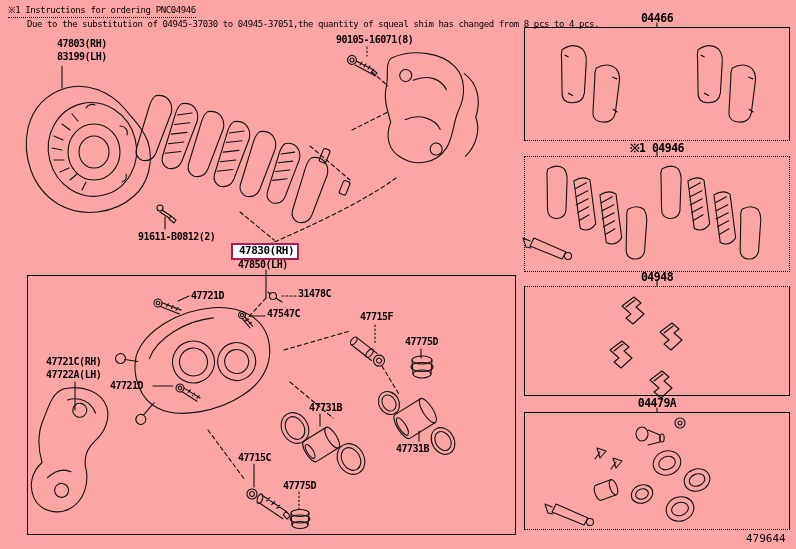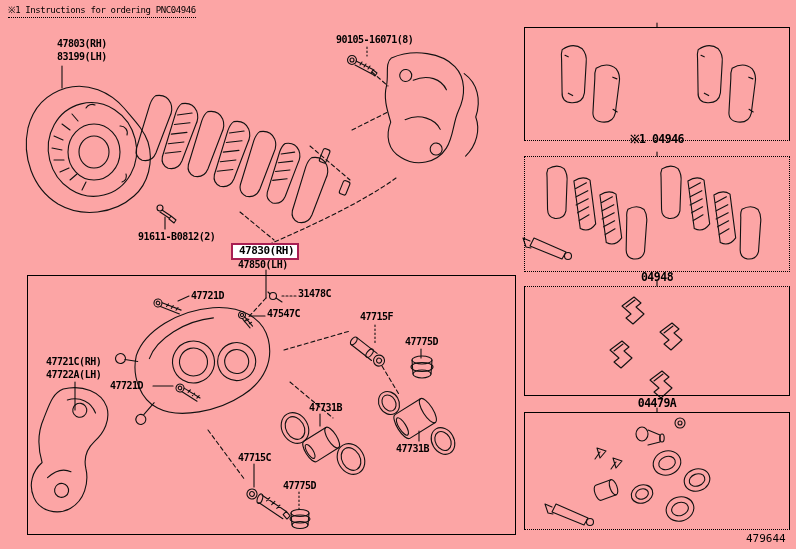--- a/index.html
+++ b/index.html
@@ -339,20 +339,21 @@
   </svg>
 
   <div class="box abox" style="left:27px; top:275px; width:489px; height:260px;"></div>
 
   <div class="box" style="left:524px; top:27px; width:266px; height:114px; border:1px solid #000; border-bottom:1px dotted #000;"></div>
   <div class="box" style="left:524px; top:156px; width:266px; height:116px; border:1px dotted #000;"></div>
   <div class="box" style="left:524px; top:286px; width:266px; height:110px; border:1px solid #000; border-top:1px dotted #000;"></div>
   <div class="box" style="left:524px; top:412px; width:266px; height:118px; border:1px solid #000; border-bottom:1px dotted #000;"></div>
 
   <div class="note u" style="left:8px; top:5px;">※1 Instructions for ordering PNC04946</div>
+  <div class="note" style="left:27px; top:19px;">Due to the substitution of 04945-37030 to 04945-37051,the quantity of squeal shim has changed from 8 pcs to 4 pcs.</div>
 
   <div class="lbl" style="left:57px; top:38px;">47803(RH)</div>
   <div class="lbl" style="left:57px; top:51px;">83199(LH)</div>
 
   <div class="lbl" style="left:336px; top:34px;">90105-16071(8)</div>
 
   <div class="lbl" style="left:138px; top:231px;">91611-B0812(2)</div>
 
   <div class="hl-box" style="left:231px; top:243px;padding-left:6px;">47830(RH)</div>
   <div class="lbl" style="left:238px; top:259px;">47850(LH)</div>
@@ -363,18 +364,19 @@
   <div class="lbl" style="left:360px; top:311px;">47715F</div>
   <div class="lbl" style="left:405px; top:336px;">47775D</div>
   <div class="lbl" style="left:46px; top:356px;">47721C(RH)</div>
   <div class="lbl" style="left:46px; top:369px;">47722A(LH)</div>
   <div class="lbl" style="left:110px; top:380px;">47721D</div>
   <div class="lbl" style="left:309px; top:402px;">47731B</div>
   <div class="lbl" style="left:396px; top:443px;">47731B</div>
   <div class="lbl" style="left:238px; top:452px;">47715C</div>
   <div class="lbl" style="left:283px; top:480px;">47775D</div>
 
-  <div class="kit-label" style="left:524px; top:131px; width:266px;">※1 04946</div>
+  <div class="kit-label" style="left:524px; top:11px; width:266px;">04466</div>
+  <div class="kit-label" style="left:524px; top:140px; width:266px;">※1 04946</div>
   <div class="kit-label" style="left:524px; top:270px; width:266px;">04948</div>
   <div class="kit-label" style="left:524px; top:396px; width:266px;">04479A</div>
 
   <div class="fig-num" style="left:746px; top:532px;">479644</div>
 </div>
 
 </body></html>

